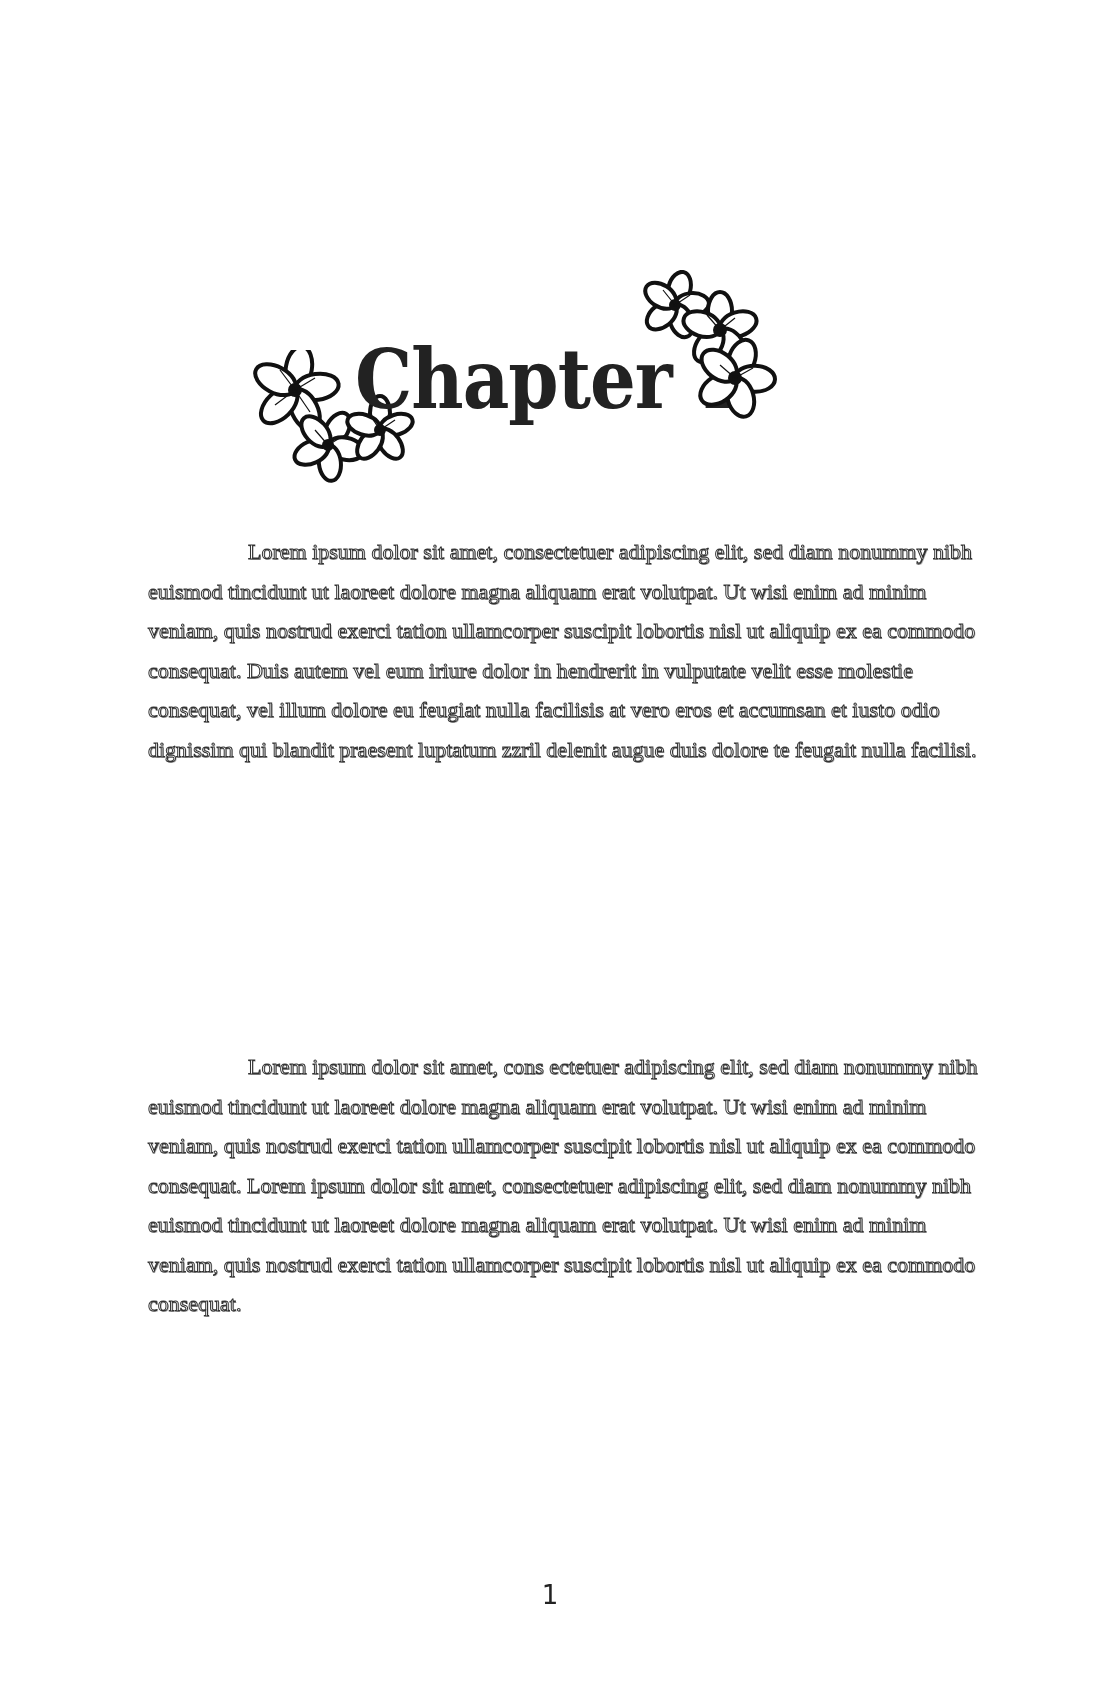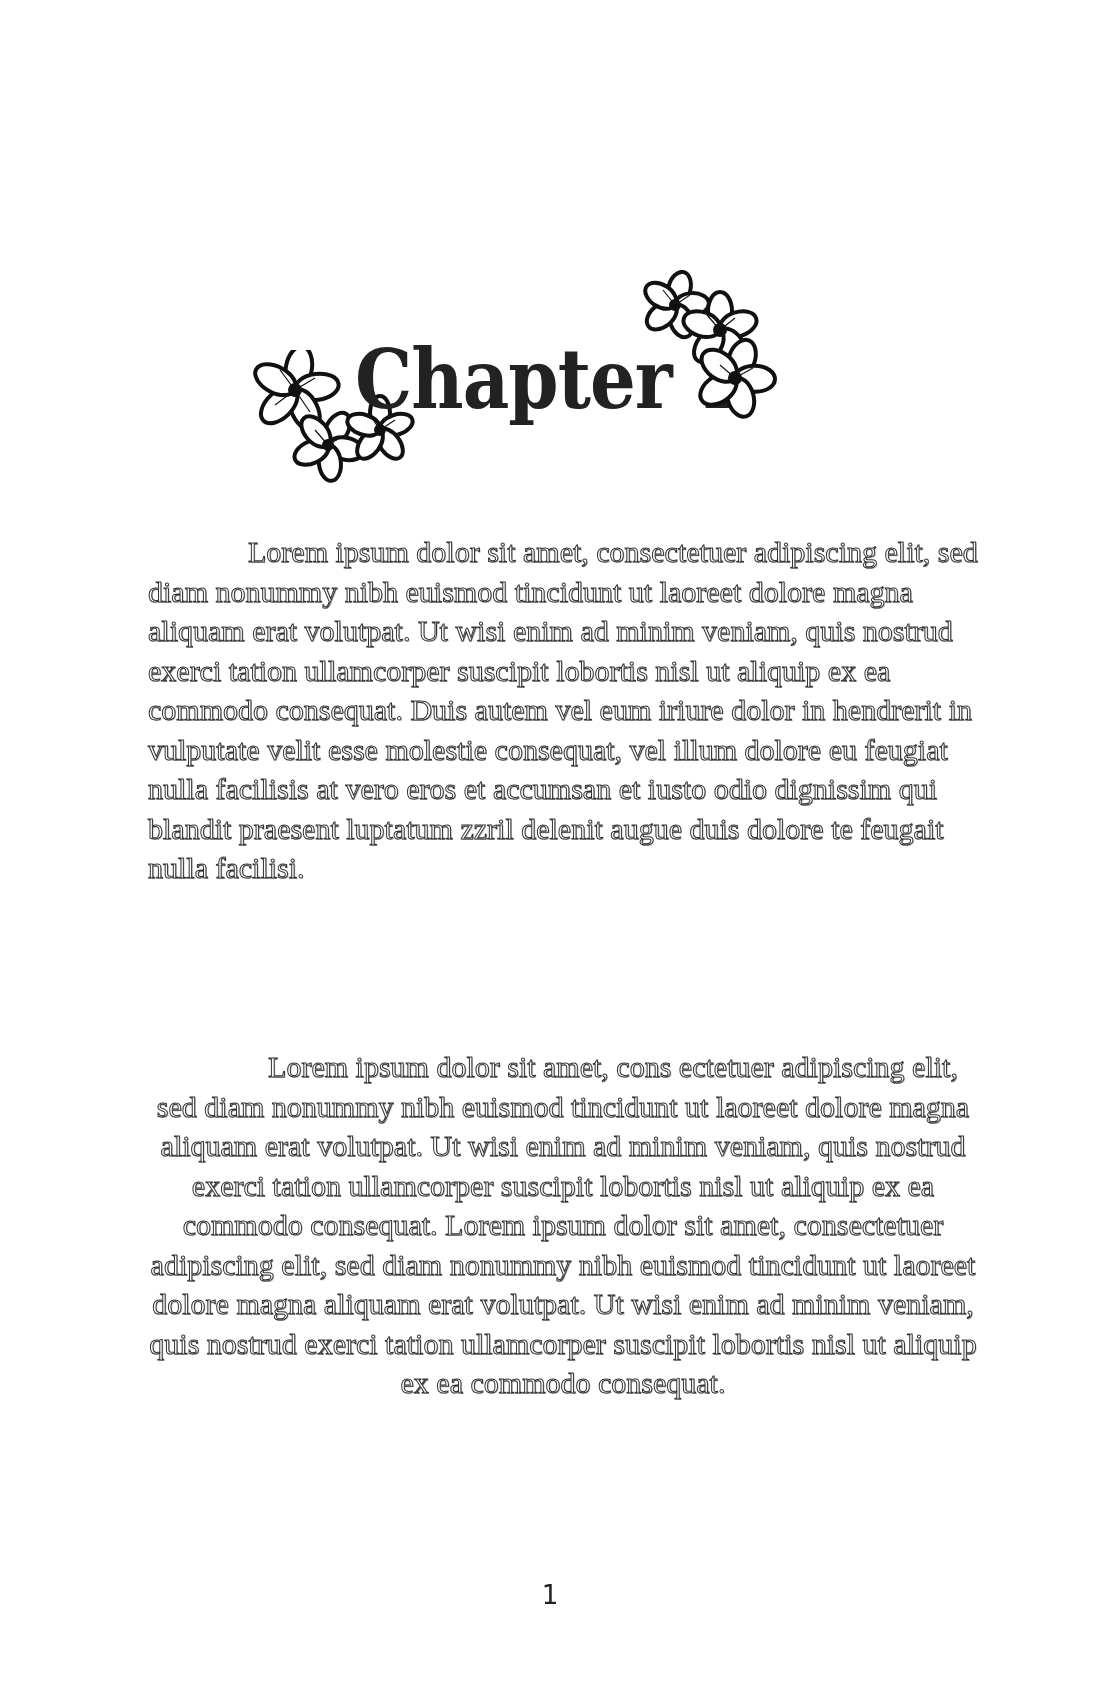--- a/index.html
+++ b/index.html
@@ -43,32 +43,32 @@
     .flower-cluster {
       position: absolute;
     }
     .flower-cluster.left { left: 0; top: 80px; width: 170px; height: 150px; }
     .flower-cluster.right { left: 385px; top: 0; width: 155px; height: 150px; }
     .body-text {
       position: absolute;
       left: 148px;
       width: 830px;
       font-family: "Liberation Serif", serif;
-      font-size: 30px;
+      font-size: 22px;
       line-height: 39.5px;
       color: #ffffff;
       -webkit-text-stroke: 1px #333333;
       text-shadow: 1px 1px 0 #bbbbbb;
     }
     .body-text p {
       margin: 0;
       text-indent: 100px;
     }
     .para-1 { top: 532px; }
-    .para-2 { top: 1047px; text-align: center; }
+    .para-2 { top: 1047px; }
     .page-number {
       position: absolute;
       left: 0;
       width: 1100px;
       top: 1580px;
       text-align: center;
       font-family: "DejaVu Sans", sans-serif;
       font-size: 26px;
       color: #222222;
     }

